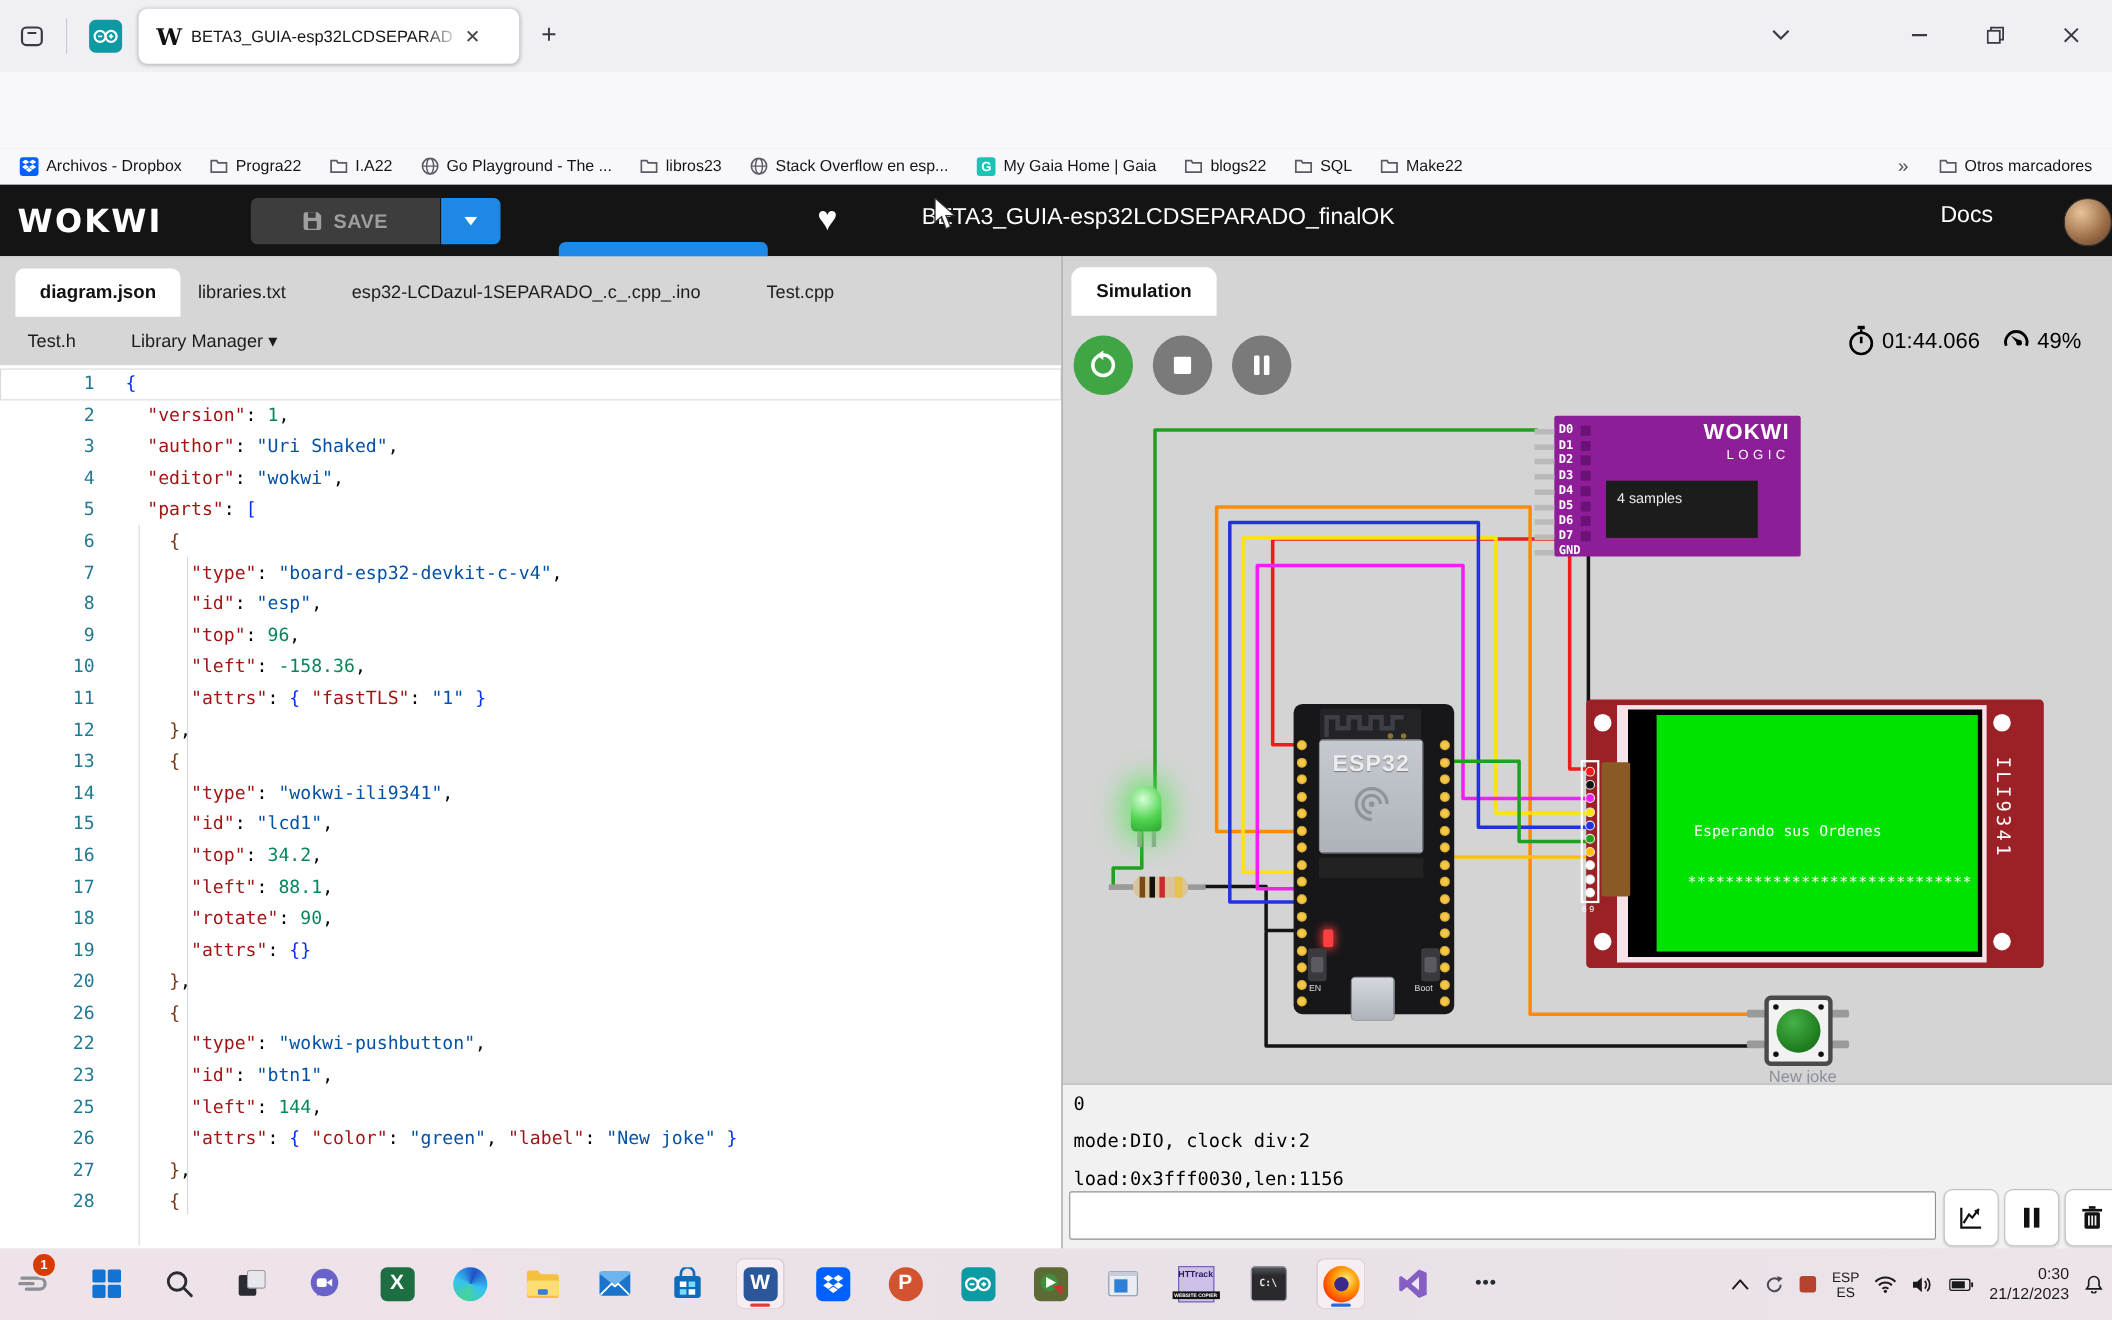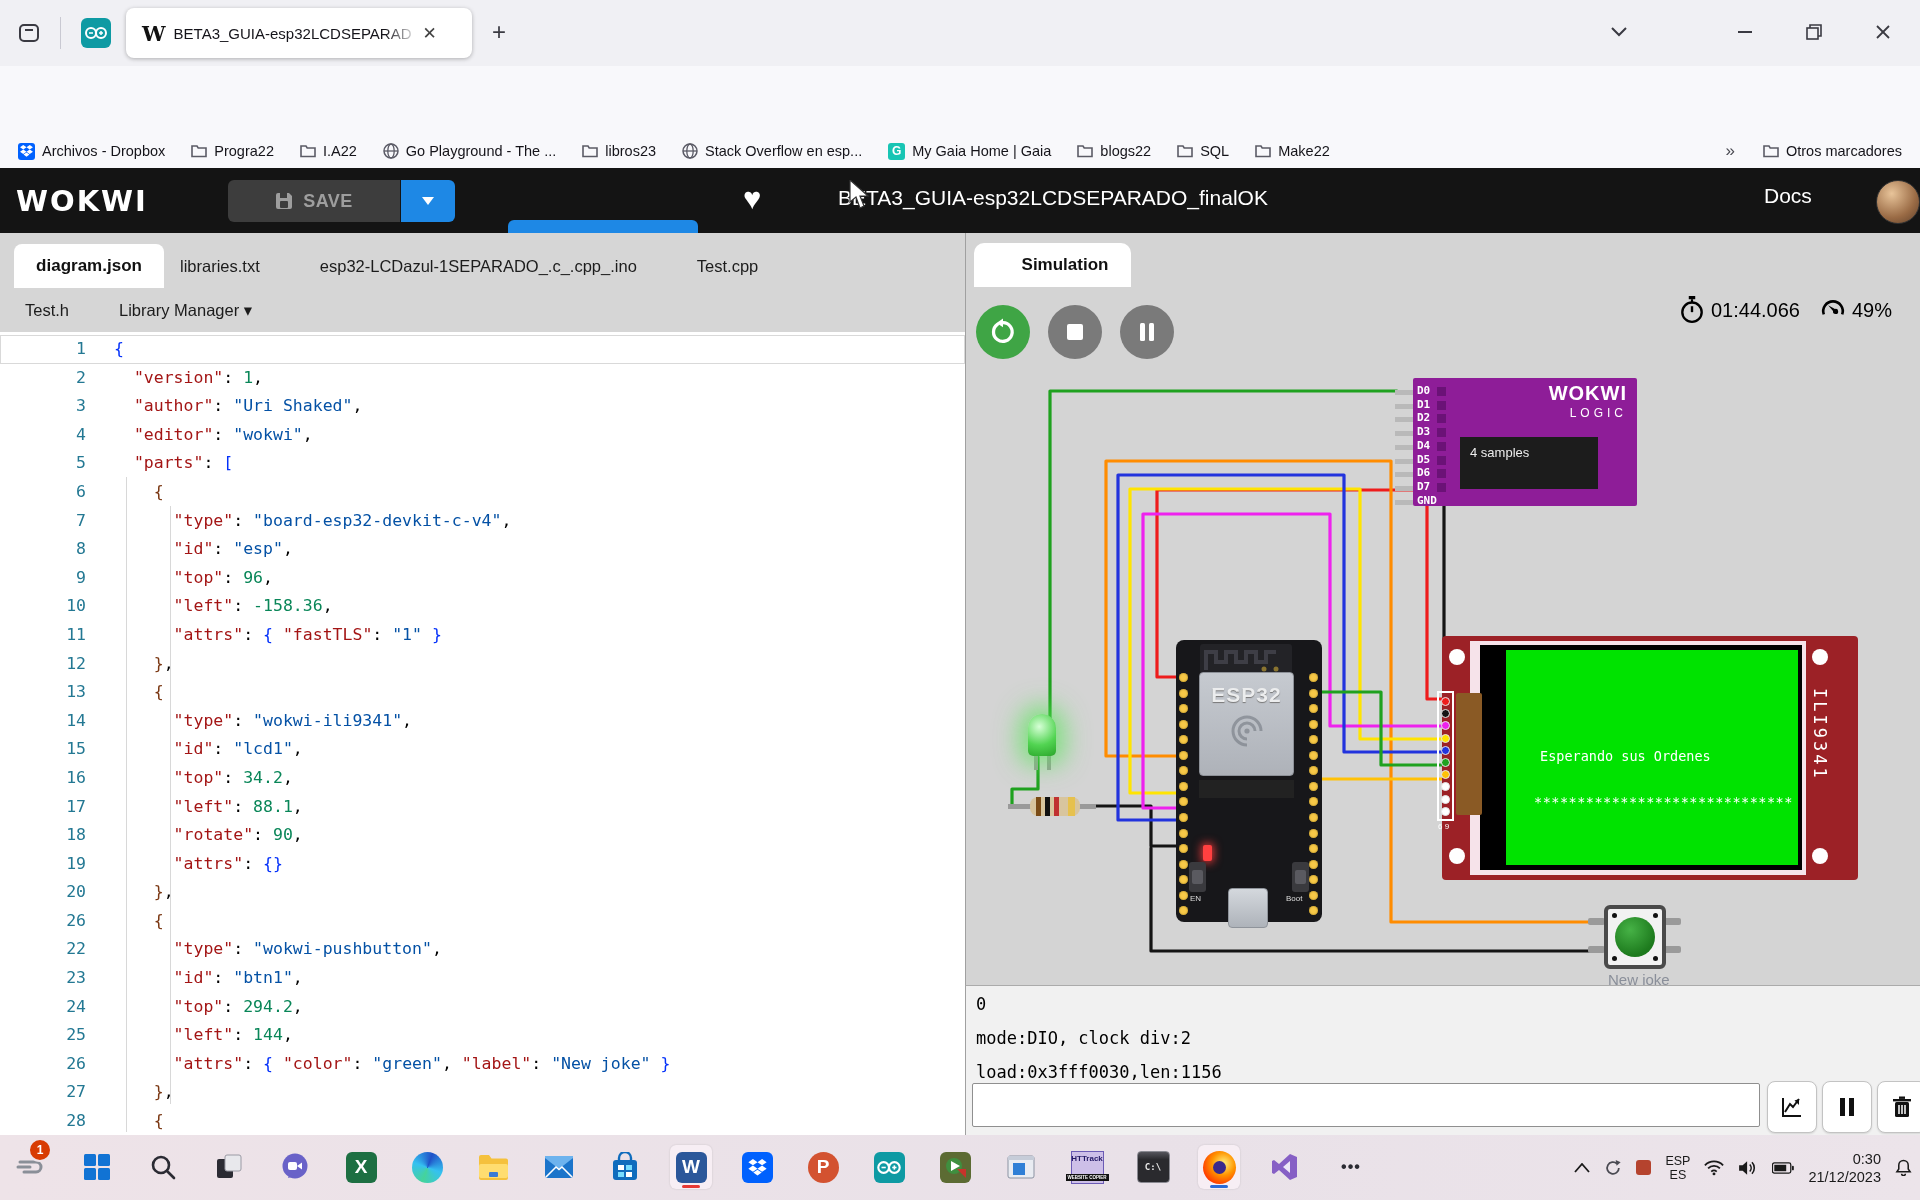--- a/index.html
+++ b/index.html
@@ -55,21 +55,21 @@
   #code-wrap{left:0;top:99px;width:965px;height:803px;background:#fff;overflow:hidden;}
   .cl{display:flex;height:28.6px;line-height:28.6px;font-family:"DejaVu Sans Mono","Liberation Mono",monospace;font-size:16.5px;white-space:pre;}
   .cl.active{outline:1px solid #d9d9d9;outline-offset:-1px;}
   .ln{width:86px;text-align:right;color:#237893;flex:0 0 86px;}
   .ct{padding-left:28px;}
   .p{color:#000}.k{color:#a31515}.s{color:#0451a5}.n{color:#098658}.b1{color:#0431fa}.b2{color:#7b3814}
   .iguide{position:absolute;width:1px;background:#d8d8d8;}
 
   
   #simpane{left:965px;top:233px;width:955px;height:902px;background:#d4d4d4;border-left:1px solid #a0a0a0;box-sizing:border-box;}
-  #simtab{left:8px;top:10px;width:132px;height:44px;background:#fff;border-radius:10px 10px 0 0;display:flex;align-items:center;justify-content:center;font-weight:bold;font-size:17px;color:#111;padding-left:25px;}
+  #simtab{left:8px;top:10px;width:132px;height:44px;background:#fff;border-radius:10px 10px 0 0;display:flex;align-items:center;justify-content:center;font-weight:bold;font-size:17px;color:#111;}
   .simbtn{top:72px;width:54px;height:54px;border-radius:50%;display:flex;align-items:center;justify-content:center;}
   #timer{right:28px;top:63px;display:flex;align-items:center;gap:6px;font-size:20px;color:#000;}
 
   
   #logic{left:1413px;top:378px;width:224px;height:128px;background:#8e1d98;border-radius:2px;}
   .lg-stub{position:absolute;left:-18px;width:18px;height:5px;background:#b9b9b9;}
   .lg-lbl{position:absolute;left:4px;color:#fff;font-size:11px;font-weight:bold;font-family:"DejaVu Sans Mono",monospace;}
   .lg-sq{position:absolute;left:24px;width:9px;height:9px;background:#6b1277;}
   #lg-brand{position:absolute;right:10px;top:4px;color:#fff;font-size:20px;font-weight:bold;letter-spacing:1px;}
   #lg-sub{position:absolute;right:10px;top:28px;color:#fff;font-size:12px;letter-spacing:4px;}
@@ -413,21 +413,20 @@
           <div class="cl"><span class="ln">14</span><span class="ct"><span class="p">      </span><span class="k">"type"</span><span class="p">: </span><span class="s">"wokwi-ili9341"</span><span class="p">,</span></span></div>
           <div class="cl"><span class="ln">15</span><span class="ct"><span class="p">      </span><span class="k">"id"</span><span class="p">: </span><span class="s">"lcd1"</span><span class="p">,</span></span></div>
           <div class="cl"><span class="ln">16</span><span class="ct"><span class="p">      </span><span class="k">"top"</span><span class="p">: </span><span class="n">34.2</span><span class="p">,</span></span></div>
           <div class="cl"><span class="ln">17</span><span class="ct"><span class="p">      </span><span class="k">"left"</span><span class="p">: </span><span class="n">88.1</span><span class="p">,</span></span></div>
           <div class="cl"><span class="ln">18</span><span class="ct"><span class="p">      </span><span class="k">"rotate"</span><span class="p">: </span><span class="n">90</span><span class="p">,</span></span></div>
           <div class="cl"><span class="ln">19</span><span class="ct"><span class="p">      </span><span class="k">"attrs"</span><span class="p">: </span><span class="b1">{}</span></span></div>
           <div class="cl"><span class="ln">20</span><span class="ct"><span class="p">    </span><span class="b2">}</span><span class="p">,</span></span></div>
           <div class="cl"><span class="ln">26</span><span class="ct"><span class="p">    </span><span class="b2">{</span></span></div>
           <div class="cl"><span class="ln">22</span><span class="ct"><span class="p">      </span><span class="k">"type"</span><span class="p">: </span><span class="s">"wokwi-pushbutton"</span><span class="p">,</span></span></div>
           <div class="cl"><span class="ln">23</span><span class="ct"><span class="p">      </span><span class="k">"id"</span><span class="p">: </span><span class="s">"btn1"</span><span class="p">,</span></span></div>
-          <div class="cl"><span class="ln">24</span><span class="ct"><span class="p">      </span><span class="k">"top"</span><span class="p">: </span><span class="n">294.2</span><span class="p">,</span></span></div>
           <div class="cl"><span class="ln">25</span><span class="ct"><span class="p">      </span><span class="k">"left"</span><span class="p">: </span><span class="n">144</span><span class="p">,</span></span></div>
           <div class="cl"><span class="ln">26</span><span class="ct"><span class="p">      </span><span class="k">"attrs"</span><span class="p">: </span><span class="b1">{ </span><span class="k">"color"</span><span class="p">: </span><span class="s">"green"</span><span class="p">, </span><span class="k">"label"</span><span class="p">: </span><span class="s">"New joke"</span><span class="b1"> }</span></span></div>
           <div class="cl"><span class="ln">27</span><span class="ct"><span class="p">    </span><span class="b2">}</span><span class="p">,</span></span></div>
           <div class="cl"><span class="ln">28</span><span class="ct"><span class="p">    </span><span class="b2">{</span></span></div>
         </div>
       <div class="iguide" style="left:126px;top:145px;height:655px;"></div>
       <div class="iguide" style="left:170px;top:174px;height:598px;"></div>
     </div>
   </div>
 

